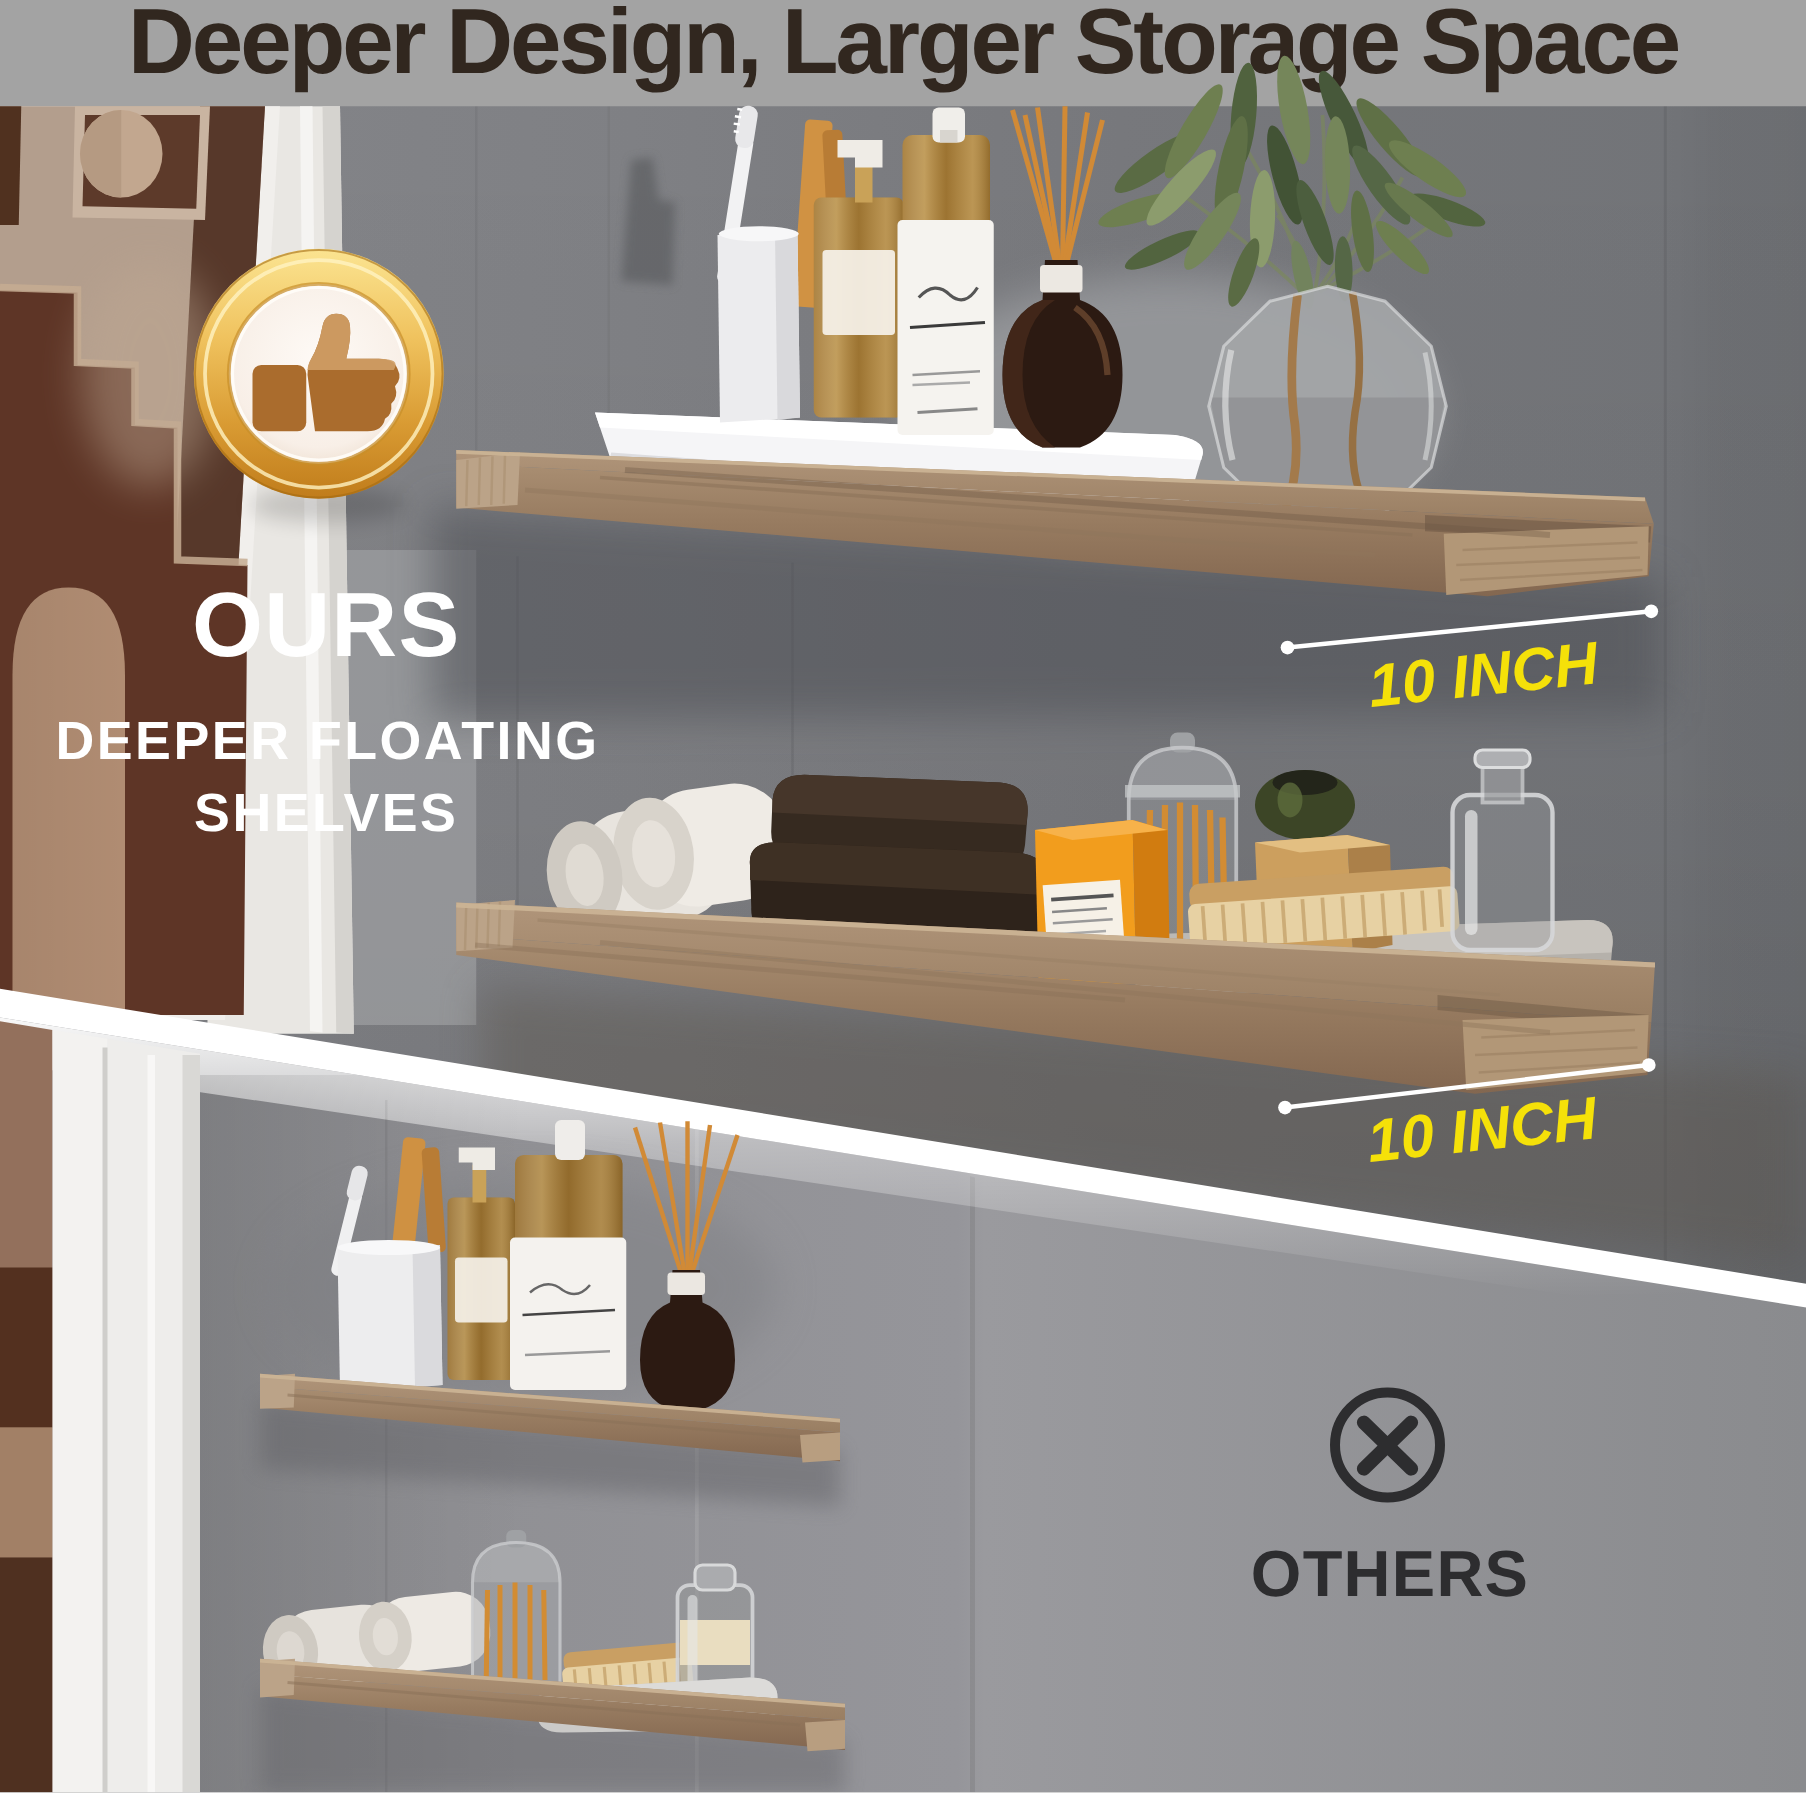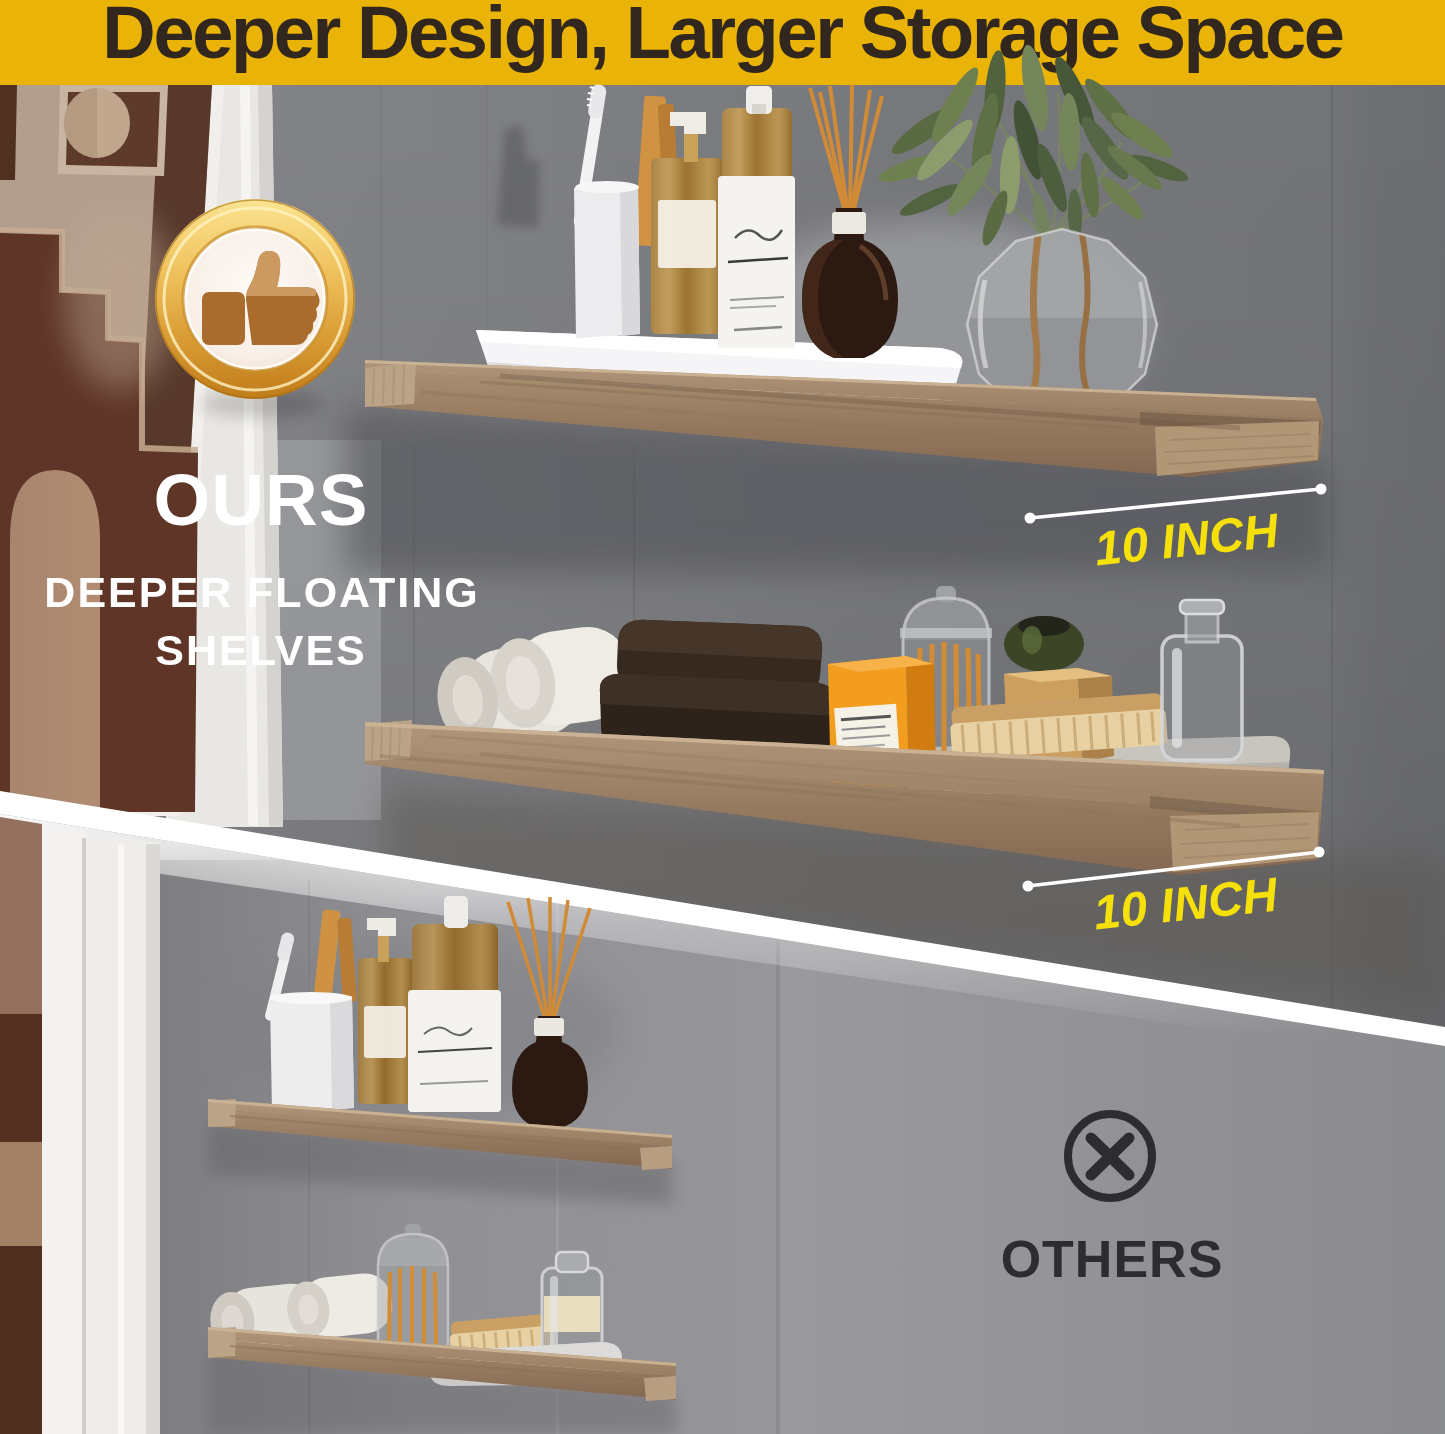--- a/index.html
+++ b/index.html
@@ -1,16 +1,16 @@
 <!DOCTYPE html>
 <html><head>
 <meta charset="utf-8">
 <style>
   html,body{margin:0;padding:0;background:#ffffff;}
-  .page{position:relative;width:1445px;height:1434px;overflow:hidden;background:#eab308;
+  .page{position:relative;width:1445px;height:1434px;overflow:hidden;background:#a3a3a3;
         font-family:"Liberation Sans", sans-serif;}
   svg{position:absolute;left:0;top:0;}
 </style>
 </head>
 <body>
 <div class="page">
 
 <div style="position:absolute;left:0;top:-10px;width:1445px;text-align:center;
   font-weight:bold;font-size:74px;color:#31271f;letter-spacing:-2.4px;">Deeper Design, Larger Storage Space</div>
 <svg width="1445" height="1434" viewBox="0 0 1445 1434">

